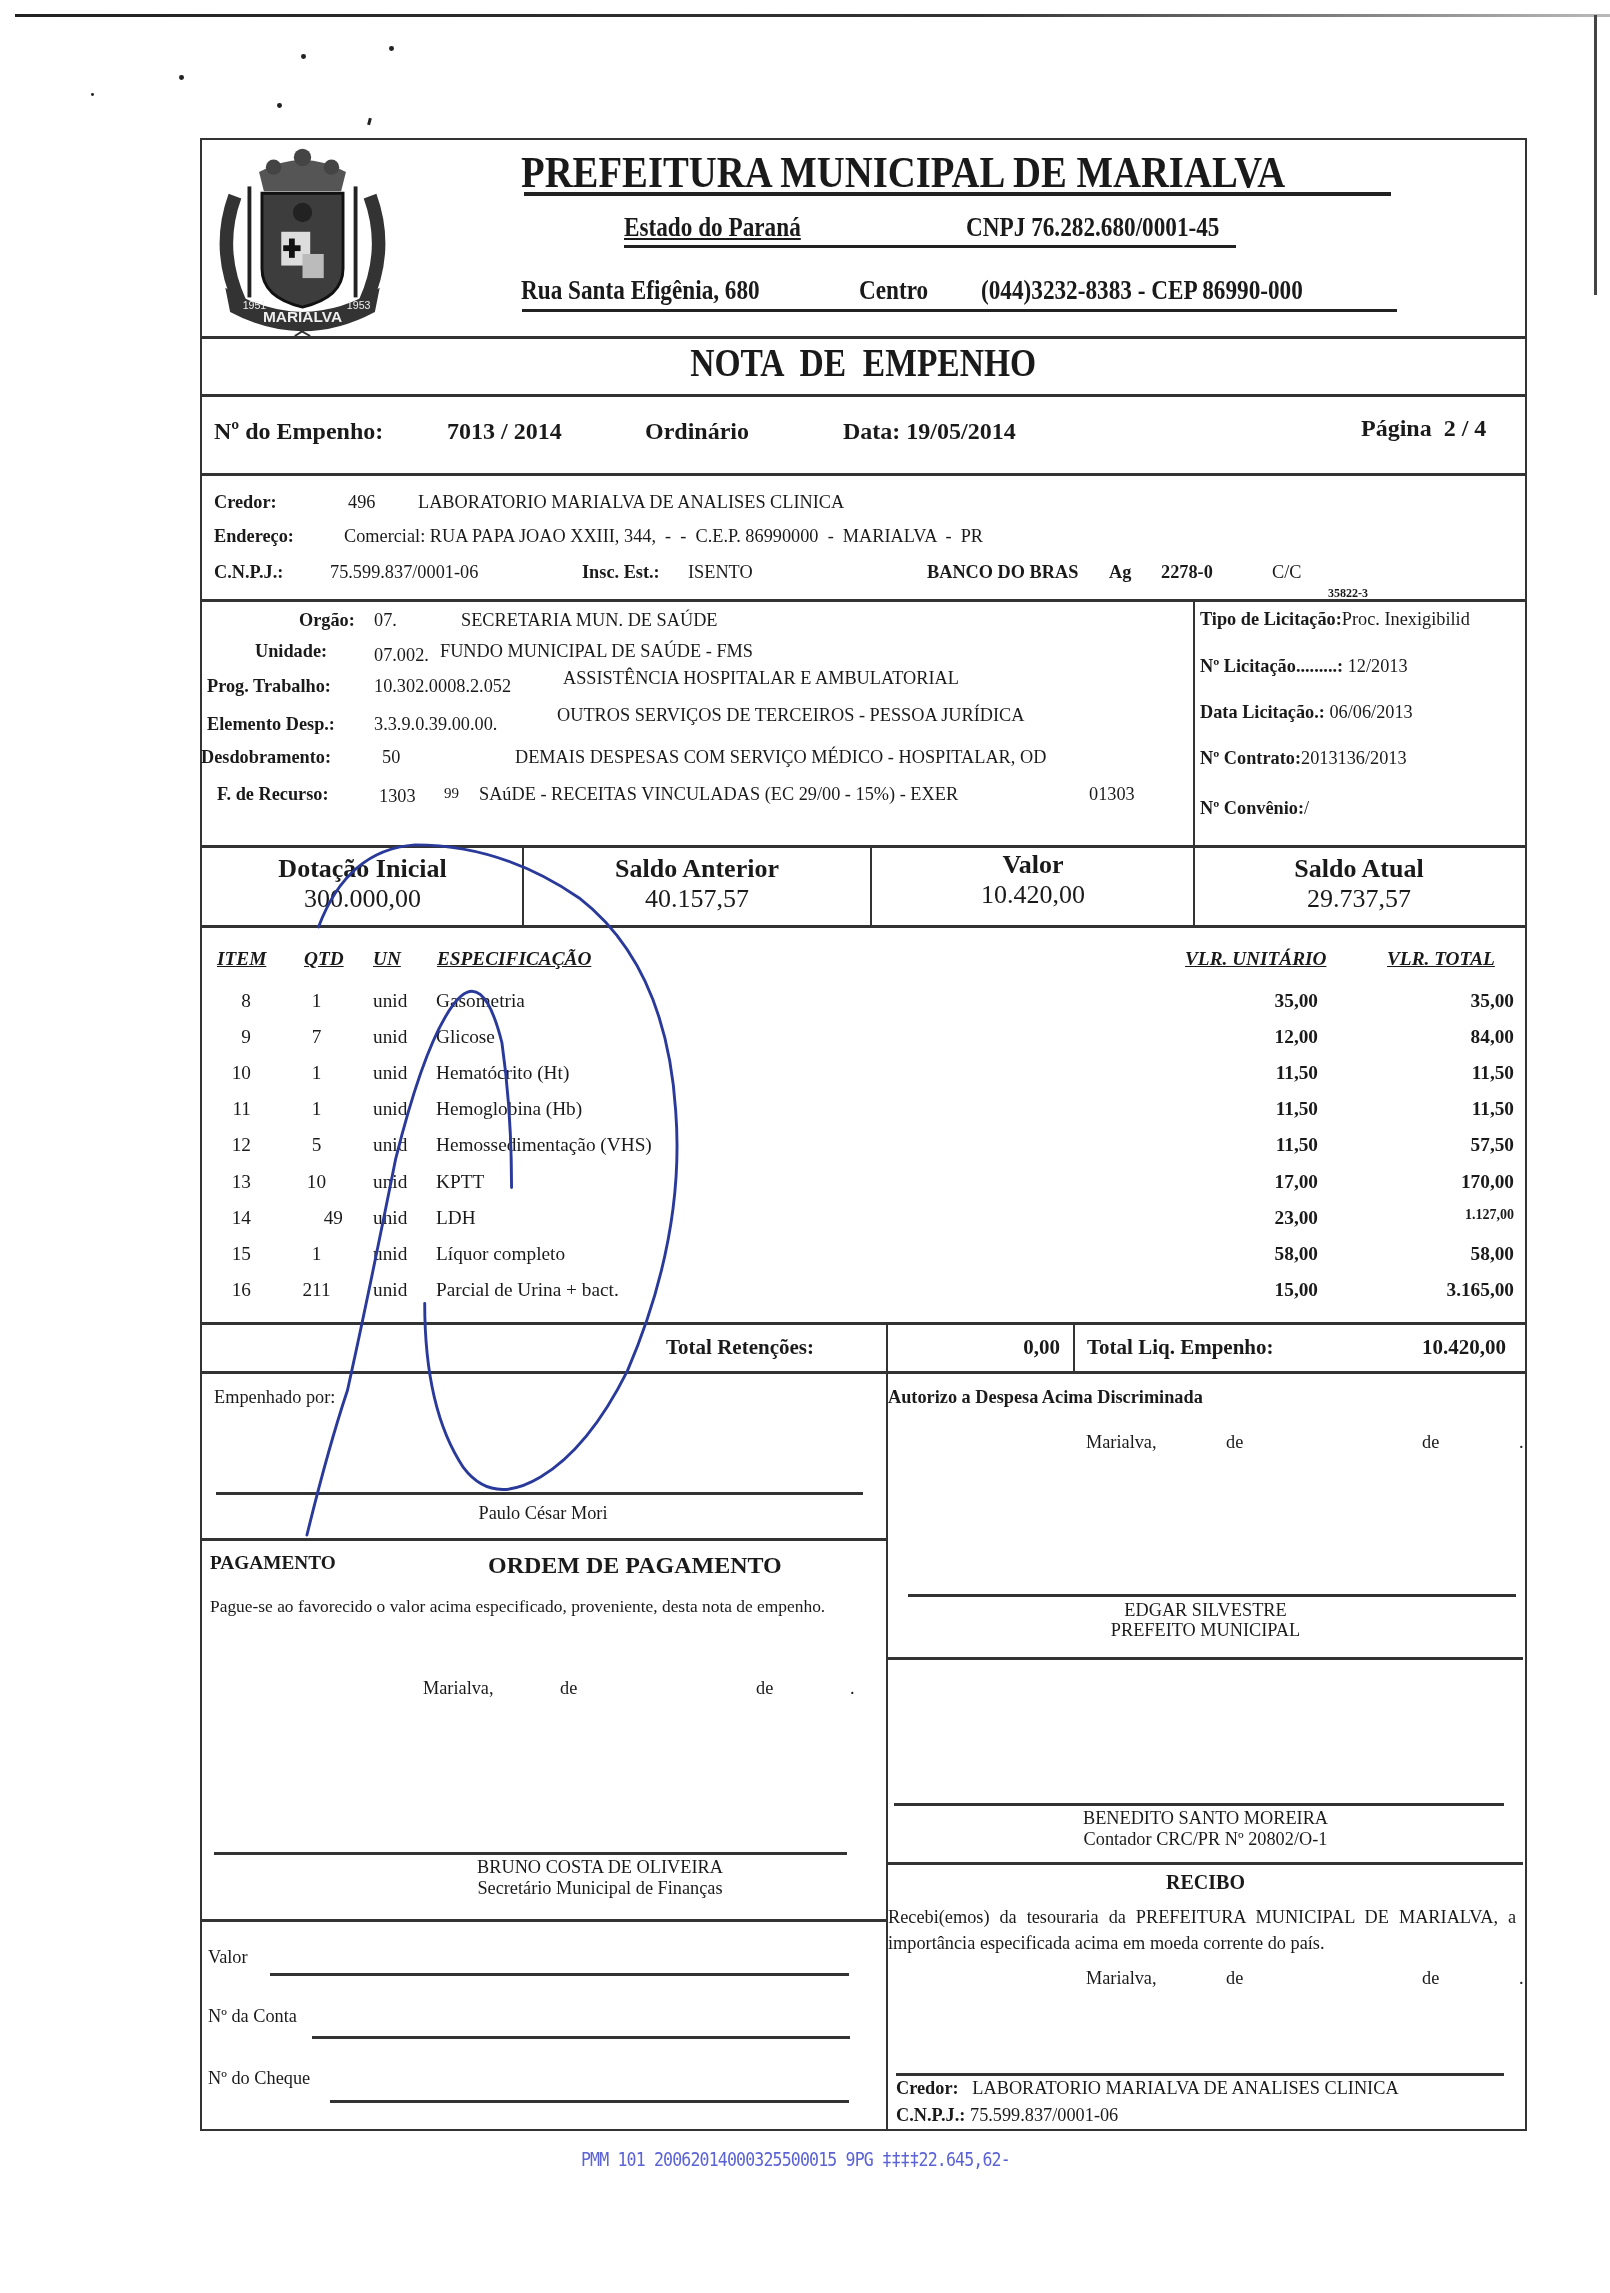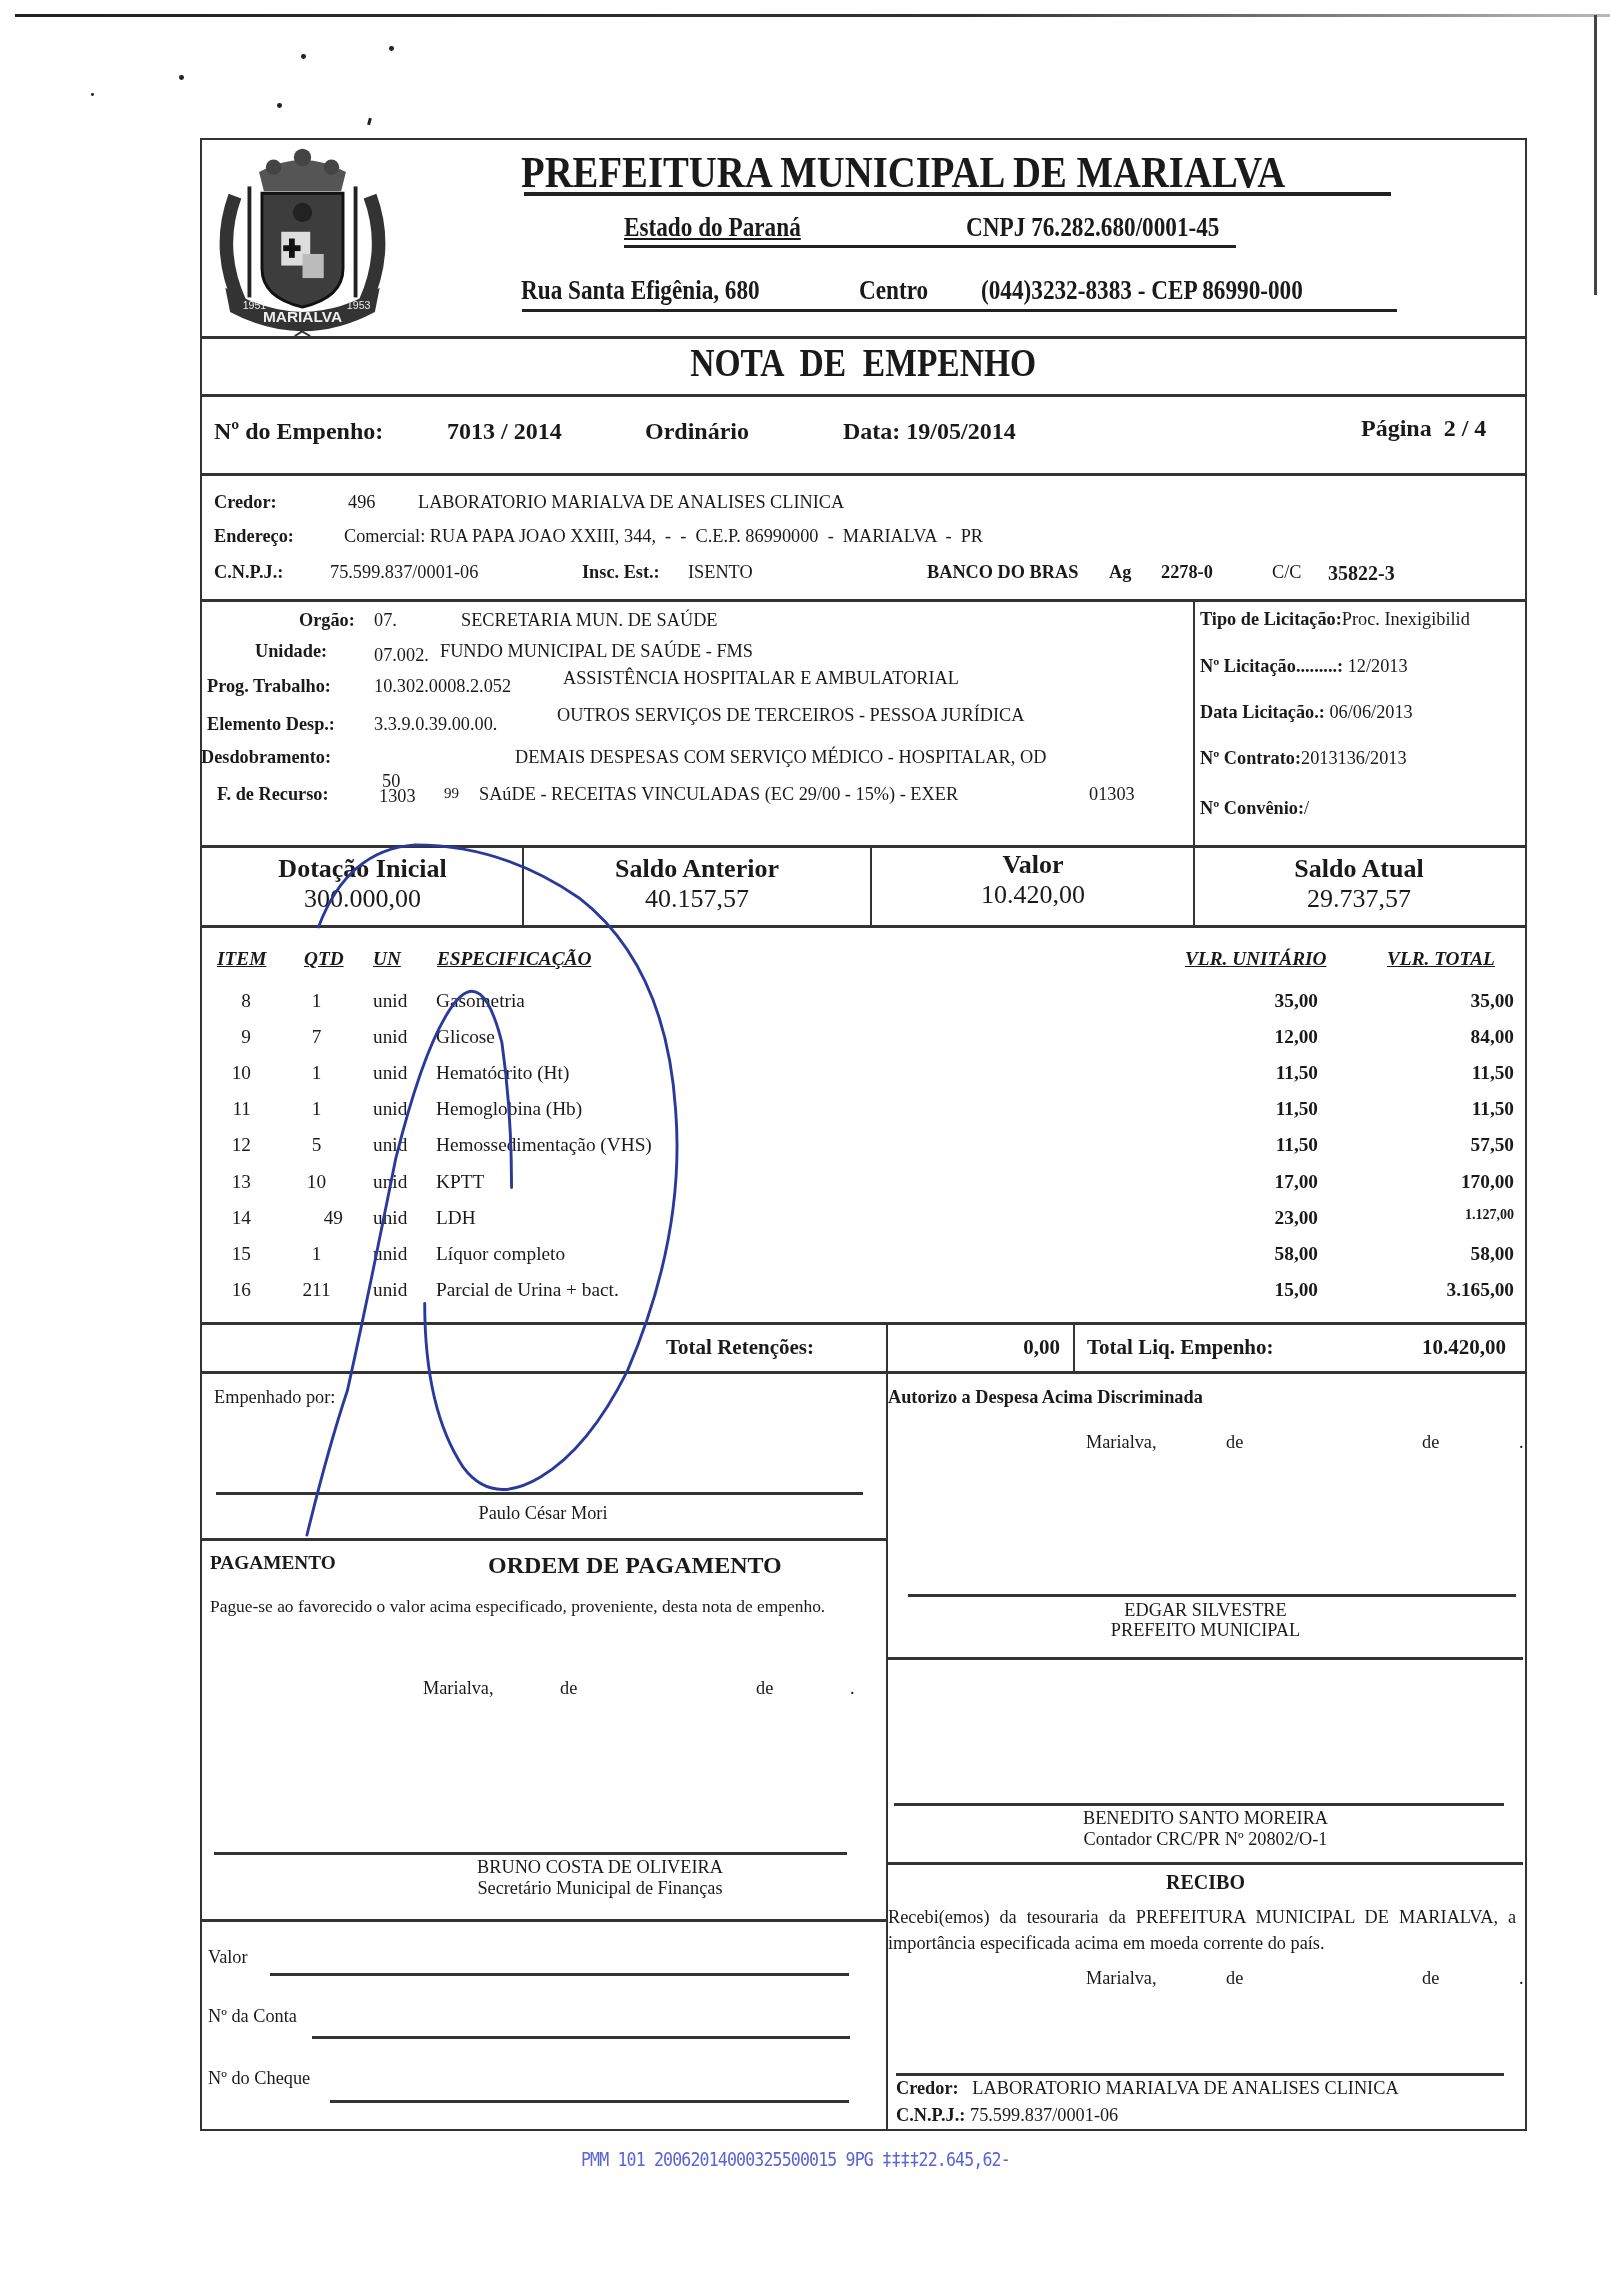--- a/index.html
+++ b/index.html
@@ -110,21 +110,21 @@
 <div class="abs" style="left:344px; top:526px; font-size:18.3px; white-space:pre;">Comercial: RUA PAPA JOAO XXIII, 344,  -  -  C.E.P. 86990000  -  MARIALVA  -  PR</div>
 
 <div class="abs b" style="left:214px; top:562px; font-size:18.3px;">C.N.P.J.:</div>
 <div class="abs" style="left:330px; top:562px; font-size:18.3px;">75.599.837/0001-06</div>
 <div class="abs b" style="left:582px; top:562px; font-size:18.3px;">Insc. Est.:</div>
 <div class="abs" style="left:688px; top:562px; font-size:18.3px;">ISENTO</div>
 <div class="abs b" style="left:927px; top:562px; font-size:18.3px;">BANCO DO BRAS</div>
 <div class="abs b" style="left:1109px; top:562px; font-size:18.3px;">Ag</div>
 <div class="abs b" style="left:1161px; top:562px; font-size:18.3px;">2278-0</div>
 <div class="abs" style="left:1272px; top:562px; font-size:18.3px;">C/C</div>
-<div class="abs b" style="left:1328px; top:562px; font-size:20px;">35822-3</div>
+<div class="abs b" style="left:1328px; top:586px; font-size:12px;">35822-3</div>
 <div class="hline" style="left:200px; top:599px; width:1326px;"></div>
 
 <div class="vline" style="left:1193px; top:599px; height:246px;"></div>
 
 <div class="abs b" style="left:299px; top:610px; font-size:18.3px; text-align:right;">Orgão:</div>
 <div class="abs" style="left:374px; top:610px; font-size:18.3px;">07.</div>
 <div class="abs" style="left:461px; top:610px; font-size:18.3px;">SECRETARIA MUN. DE SAÚDE</div>
 
 <div class="abs b" style="left:255px; top:641px; font-size:18.3px;">Unidade:</div>
 <div class="abs" style="left:374px; top:645px; font-size:18.3px;">07.002.</div>
@@ -132,21 +132,21 @@
 
 <div class="abs b" style="left:207px; top:676px; font-size:18.3px;">Prog. Trabalho:</div>
 <div class="abs" style="left:374px; top:676px; font-size:18.3px;">10.302.0008.2.052</div>
 <div class="abs" style="left:563px; top:668px; font-size:18.3px;">ASSISTÊNCIA HOSPITALAR E AMBULATORIAL</div>
 
 <div class="abs b" style="left:207px; top:714px; font-size:18.3px;">Elemento Desp.:</div>
 <div class="abs" style="left:374px; top:714px; font-size:18.3px;">3.3.9.0.39.00.00.</div>
 <div class="abs" style="left:557px; top:705px; font-size:18.3px;">OUTROS SERVIÇOS DE TERCEIROS - PESSOA JURÍDICA</div>
 
 <div class="abs b" style="left:201px; top:747px; font-size:18.3px;">Desdobramento:</div>
-<div class="abs" style="left:382px; top:747px; font-size:18.3px;margin-top:24px;">50</div>
+<div class="abs" style="left:382px; top:747px; font-size:18.3px;">50</div>
 <div class="abs" style="left:444px; top:747px; font-size:15px;margin-top:38px;">99</div>
 <div class="abs" style="left:515px; top:747px; font-size:18.3px;">DEMAIS DESPESAS COM SERVIÇO MÉDICO - HOSPITALAR, OD</div>
 
 <div class="abs b" style="left:217px; top:784px; font-size:18.3px;">F. de Recurso:</div>
 <div class="abs" style="left:379px; top:786px; font-size:18.3px;">1303</div>
 <div class="abs" style="left:479px; top:784px; font-size:18.3px;">SAúDE - RECEITAS VINCULADAS (EC 29/00 - 15%) - EXER</div>
 <div class="abs" style="left:1089px; top:784px; font-size:18.3px;">01303</div>
 
 <div class="abs" style="left:1200px; top:609px; font-size:18.3px; white-space:nowrap; width:323px; overflow:hidden;">
   <span class="b">Tipo de Licitação:</span><span>Proc. Inexigibilid</span>

